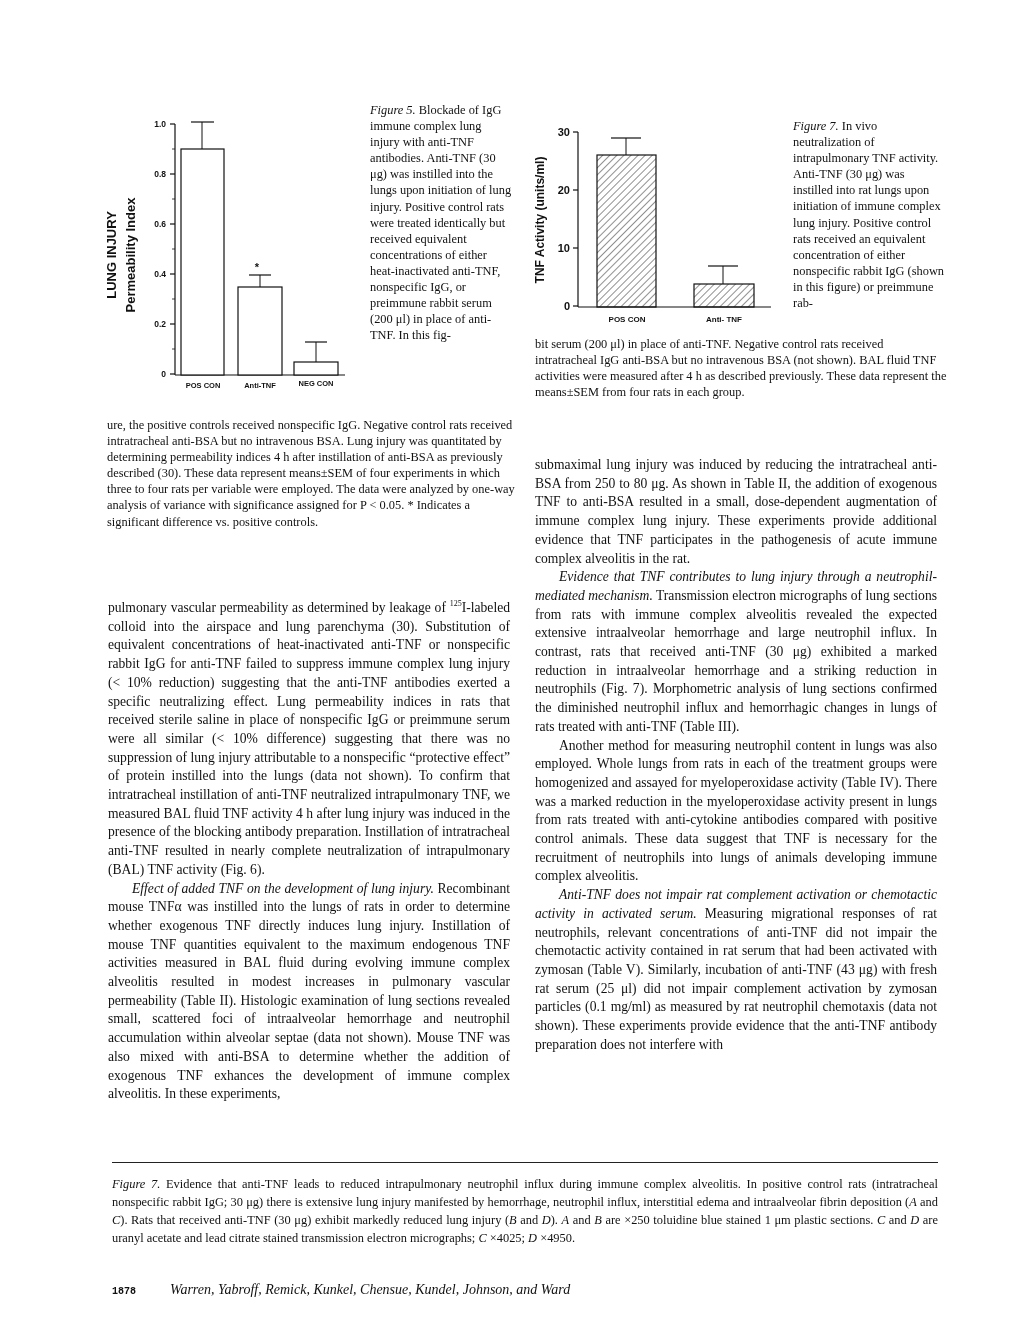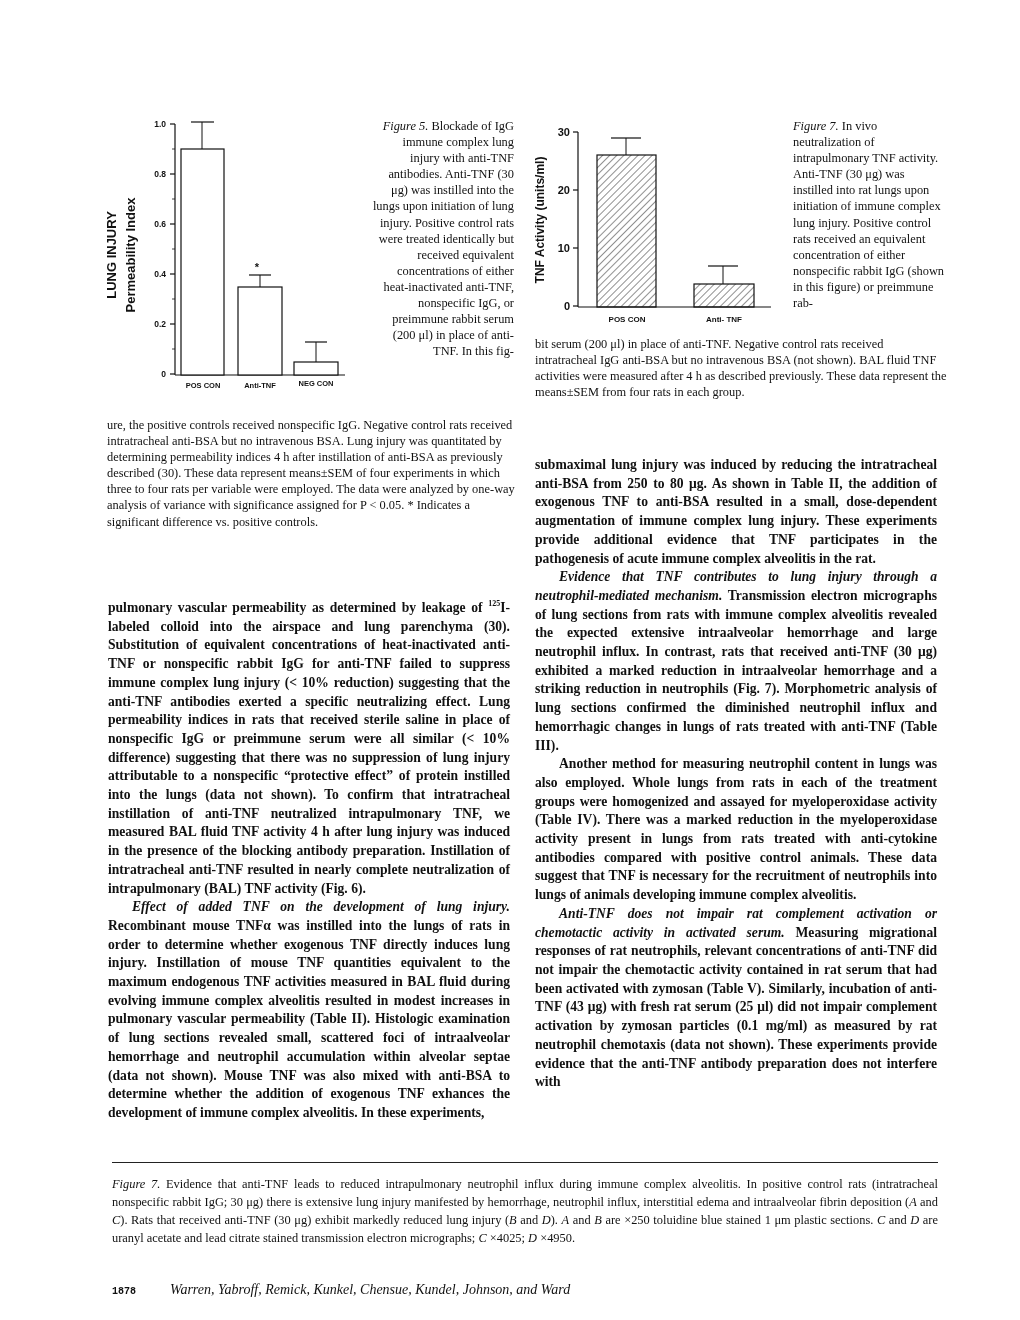--- a/index.html
+++ b/index.html
@@ -1,19 +1,19 @@
 <!DOCTYPE html>
 <html><head>
 <meta charset="utf-8">
 <style>
   html, body { margin:0; padding:0; background:#ffffff; }
   body { width:1020px; height:1320px; position:relative; overflow:hidden;
          font-family:"Liberation Serif", serif; color:#111; }
   .abs { position:absolute; }
-  .txt { font-size:13.6px; line-height:18.7px; text-align:justify;font-weight:bold; }
+  .txt { font-size:13.6px; line-height:18.7px; text-align:justify; }
   .cap { font-size:12.4px; line-height:16.1px; text-align:left; }
   .cap-just { font-size:12.4px; line-height:18px; text-align:justify; }
   .para { margin:0; }
   .indent { text-indent:24px; }
   .it { font-style:italic; }
   .figlabel { font-style:italic; }
   svg text { font-family:"Liberation Sans", sans-serif; font-weight:bold; fill:#111; }
   .rule { position:absolute; height:1px; background:#222; }
   .footer-num { font-family:Liberation Mono, monospace; font-weight:bold; font-size:10px; }
   .footer-auth { font-style:italic; font-size:14px; }
@@ -75,21 +75,21 @@
       <line x1="225" y1="232" x2="247" y2="232" stroke="#111" stroke-width="1.2"></line>
     </g>
     <g font-size="7.5" text-anchor="middle">
       <text x="123" y="278">POS CON</text>
       <text x="180" y="278">Anti-TNF</text>
       <text x="236" y="276">NEG CON</text>
     </g>
   </svg>
 </div>
 
-<div class="abs cap" style="left:370px; top:118px; width:144px; text-align:right;">
+<div class="abs cap" style="left:370px; top:102px; width:144px; text-align:left;">
   <span class="figlabel">Figure 5.</span>
   <span>Blockade of IgG immune complex lung injury with anti-TNF antibodies. Anti-TNF (30 μg) was instilled into the lungs upon initiation of lung injury. Positive control rats were treated identically but received equivalent concentrations of either heat-inactivated anti-TNF, nonspecific IgG, or preimmune rabbit serum (200 μl) in place of anti-TNF. In this fig-</span>
 </div>
 
 <div class="abs cap" style="left:107px; top:417px; width:408px;">
   <span>ure, the positive controls received nonspecific IgG. Negative control rats received intratracheal anti-BSA but no intravenous BSA. Lung injury was quantitated by determining permeability indices 4 h after instillation of anti-BSA as previously described (30). These data represent means±SEM of four experiments in which three to four rats per variable were employed. The data were analyzed by one-way analysis of variance with significance assigned for P &lt; 0.05. * Indicates a significant difference vs. positive controls.</span>
 </div>
 
 <div class="abs" style="left:520px; top:110px; width:260px; height:225px;">
   <svg width="260" height="225" viewBox="0 0 260 225">

